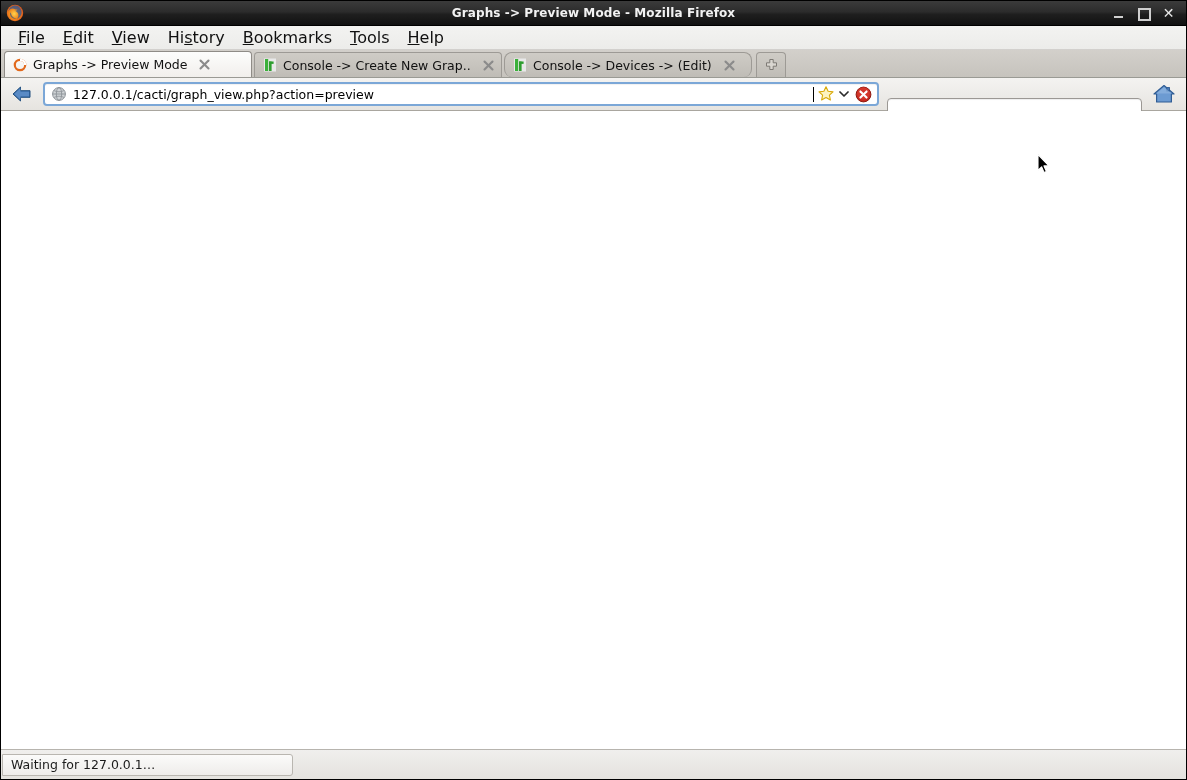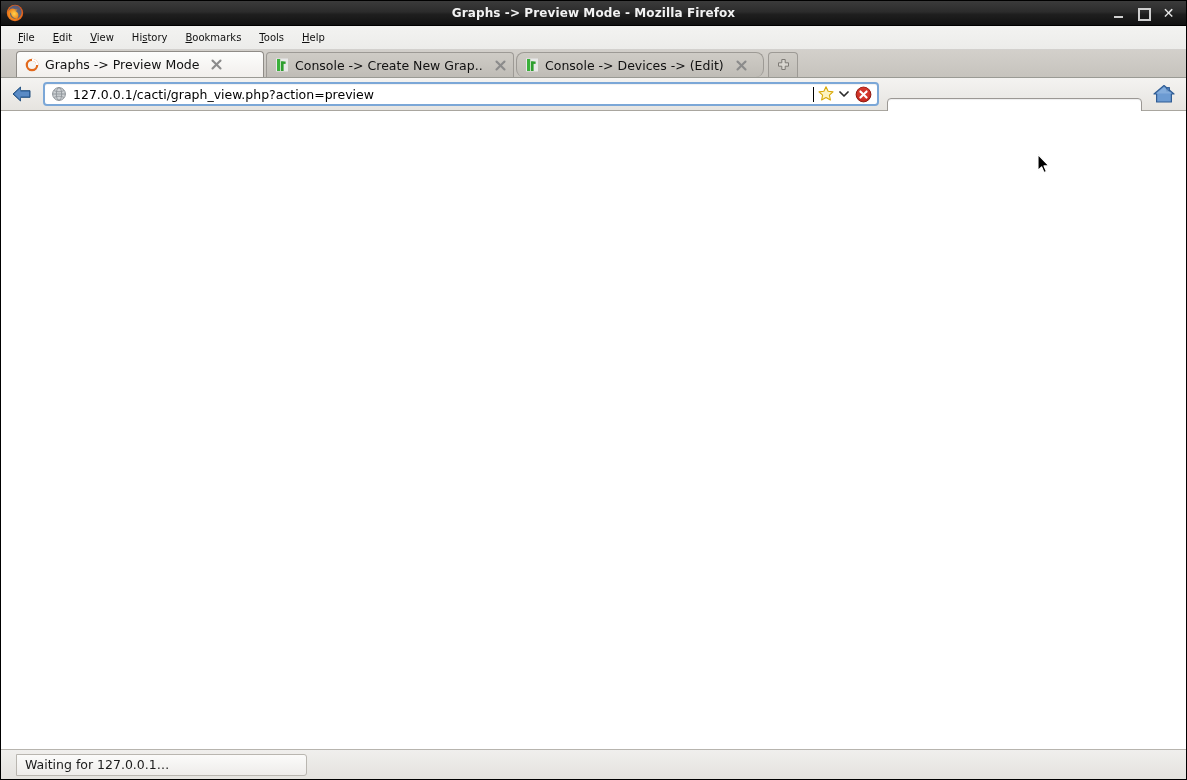--- a/index.html
+++ b/index.html
@@ -98,21 +98,21 @@
     height: 24px;
     flex: 0 0 24px;
     background: linear-gradient(to bottom, #f3f3f1 0%, #ececea 100%);
     border-bottom: 1px solid #d2d0cd;
     display: flex;
     align-items: center;
     padding-left: 8px;
     box-sizing: border-box;
   }
   .menu-item {
-    font-size: 10px;
+    font-size: 16px;
     color: #101010;
     padding: 2px 9px;
     cursor: default;
     white-space: nowrap;
   }
   .menu-item u { text-decoration: underline; }
 
   
   .tabbar {
     height: 28px;
@@ -137,21 +137,20 @@
     background: linear-gradient(to bottom, #cfccc6 0%, #bfbcb6 100%);
     position: relative;
     cursor: default;
     max-width: 250px;
   }
   .tab.active {
     background: linear-gradient(to bottom, #fdfdfc 0%, #f1efec 100%);
     border-color: #8f8c87;
     height: 26px;
     z-index: 3;
-    margin-left: 12px;
   }
   .tab-favicon {
     width: 16px;
     height: 16px;
     flex: 0 0 16px;
     margin-right: 5px;
     display: flex;
     align-items: center;
     justify-content: center;
   }
@@ -319,21 +318,21 @@
 
   
   .statusbar {
     height: 30px;
     flex: 0 0 30px;
     background: linear-gradient(to bottom, #f0efed 0%, #e4e2de 100%);
     border-top: 1px solid #b7b4ae;
     display: flex;
     align-items: center;
     box-sizing: border-box;
-    padding-left: 16px;
+    padding-left: 2px;
   }
   .status-panel {
     height: 22px;
     width: 291px;
     background: linear-gradient(to bottom, #fbfbfa 0%, #eeecea 100%);
     border: 1px solid #b9b6b0;
     border-radius: 0 3px 3px 0;
     display: flex;
     align-items: center;
     padding-left: 8px;

